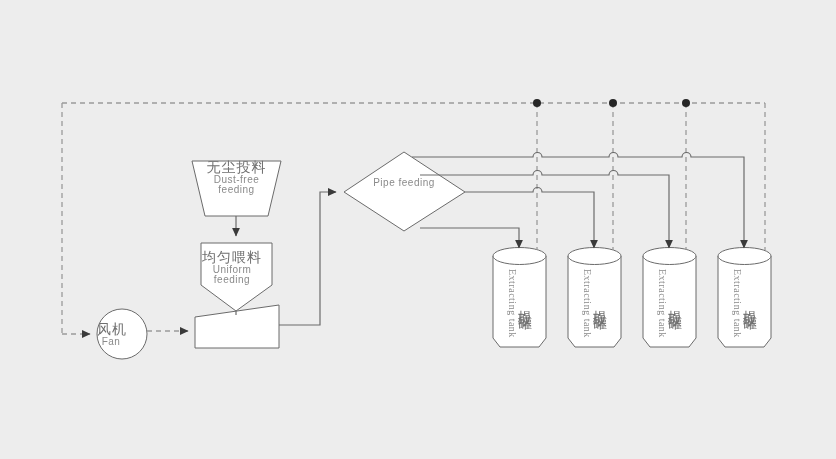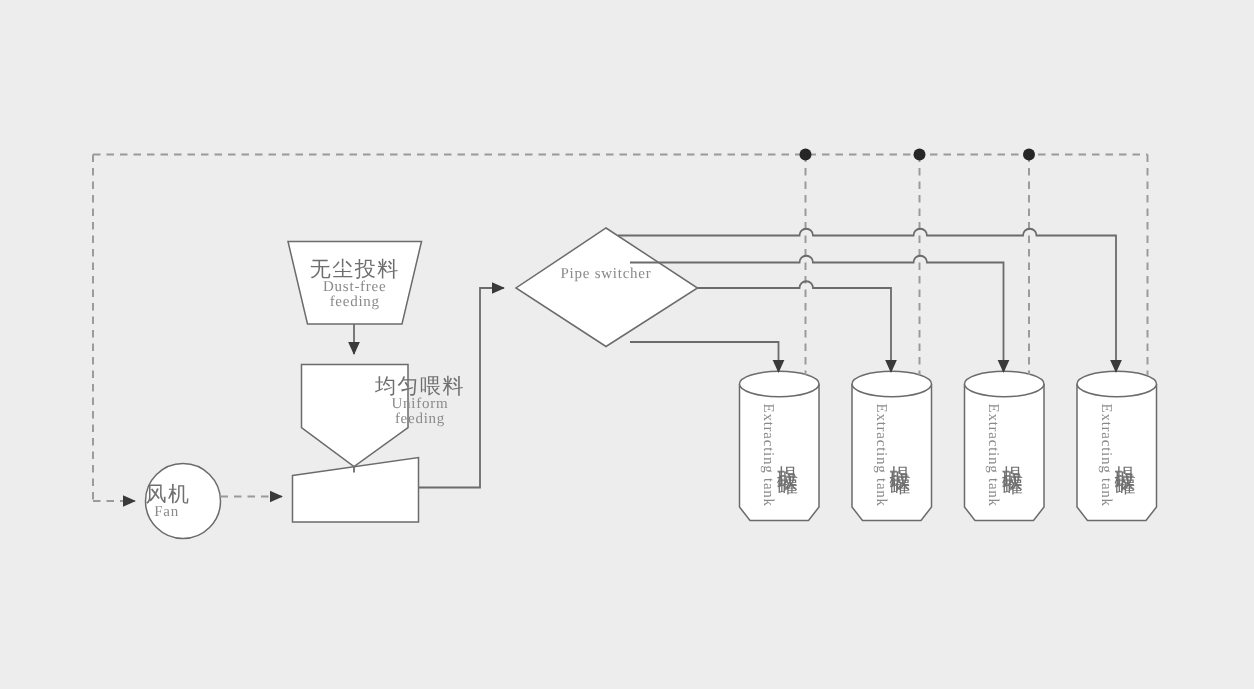--- a/index.html
+++ b/index.html
@@ -33,21 +33,21 @@
   }
   .cn {
     color: #6f6f6f;
     font-family: "Liberation Sans", sans-serif;
     font-size: 14px;
     letter-spacing: 1px;
     white-space: nowrap;
   }
   .en {
     color: #8a8a8a;
-    font-family: Liberation Serif, serif;
+    font-family: Liberation Sans, sans-serif;
     font-size: 10px;
     letter-spacing: 0.5px;
     white-space: nowrap;
   }
   .tank-text {
     position: absolute;
     display: flex;
     flex-direction: row-reverse;
     align-items: center;
     justify-content: center;
@@ -136,40 +136,40 @@
 
     <path d="M420,228 L519,228 L519,248" stroke="#6b6b6b" stroke-width="1.2" fill="none" marker-end="url(#arrowSolid)"></path>
 
     <path d="M465,192 L533,192 A4.5,4.5 0 0 1 542,192 L594,192 L594,248" stroke="#6b6b6b" stroke-width="1.2" fill="none" marker-end="url(#arrowSolid)"></path>
 
     <path d="M420,175 L533,175 A4.5,4.5 0 0 1 542,175 L609,175 A4.5,4.5 0 0 1 618,175 L669,175 L669,248" stroke="#6b6b6b" stroke-width="1.2" fill="none" marker-end="url(#arrowSolid)"></path>
 
     <path d="M412,157 L533,157 A4.5,4.5 0 0 1 542,157 L609,157 A4.5,4.5 0 0 1 618,157 L682,157 A4.5,4.5 0 0 1 691,157 L744,157 L744,248" stroke="#6b6b6b" stroke-width="1.2" fill="none" marker-end="url(#arrowSolid)"></path>
   </svg>
 
-  <div class="node-label" style="left:192px; top:172px; width:89px;">
+  <div class="node-label" style="left:192px; top:160px; width:89px;">
     <div class="cn">无尘投料</div>
     <div class="en">Dust-free</div>
     <div class="en">feeding</div>
   </div>
 
-  <div class="node-label" style="left:201px; top:250px; width:62px;margin-left:48px;">
+  <div class="node-label" style="left:201px; top:250px; width:62px;">
     <div class="cn">均匀喂料</div>
     <div class="en">Uniform</div>
     <div class="en">feeding</div>
   </div>
 
 
   <div class="node-label" style="left:97px; top:322px; width:28px;">
     <div class="cn">风机</div>
     <div class="en">Fan</div>
   </div>
 
   <div class="node-label" style="left:344px; top:178px; width:120px;">
-    <div class="en">Pipe switcher</div>
+    <div class="en">Pipe feeding</div>
   </div>
 
   <div class="tank-text" style="left:493px; top:262px; width:53px; height:82px;">
     <div class="tank-cn">提取罐</div>
     <div class="tank-en">Extracting tank</div>
   </div>
   <div class="tank-text" style="left:568px; top:262px; width:53px; height:82px;">
     <div class="tank-cn">提取罐</div>
     <div class="tank-en">Extracting tank</div>
   </div>

